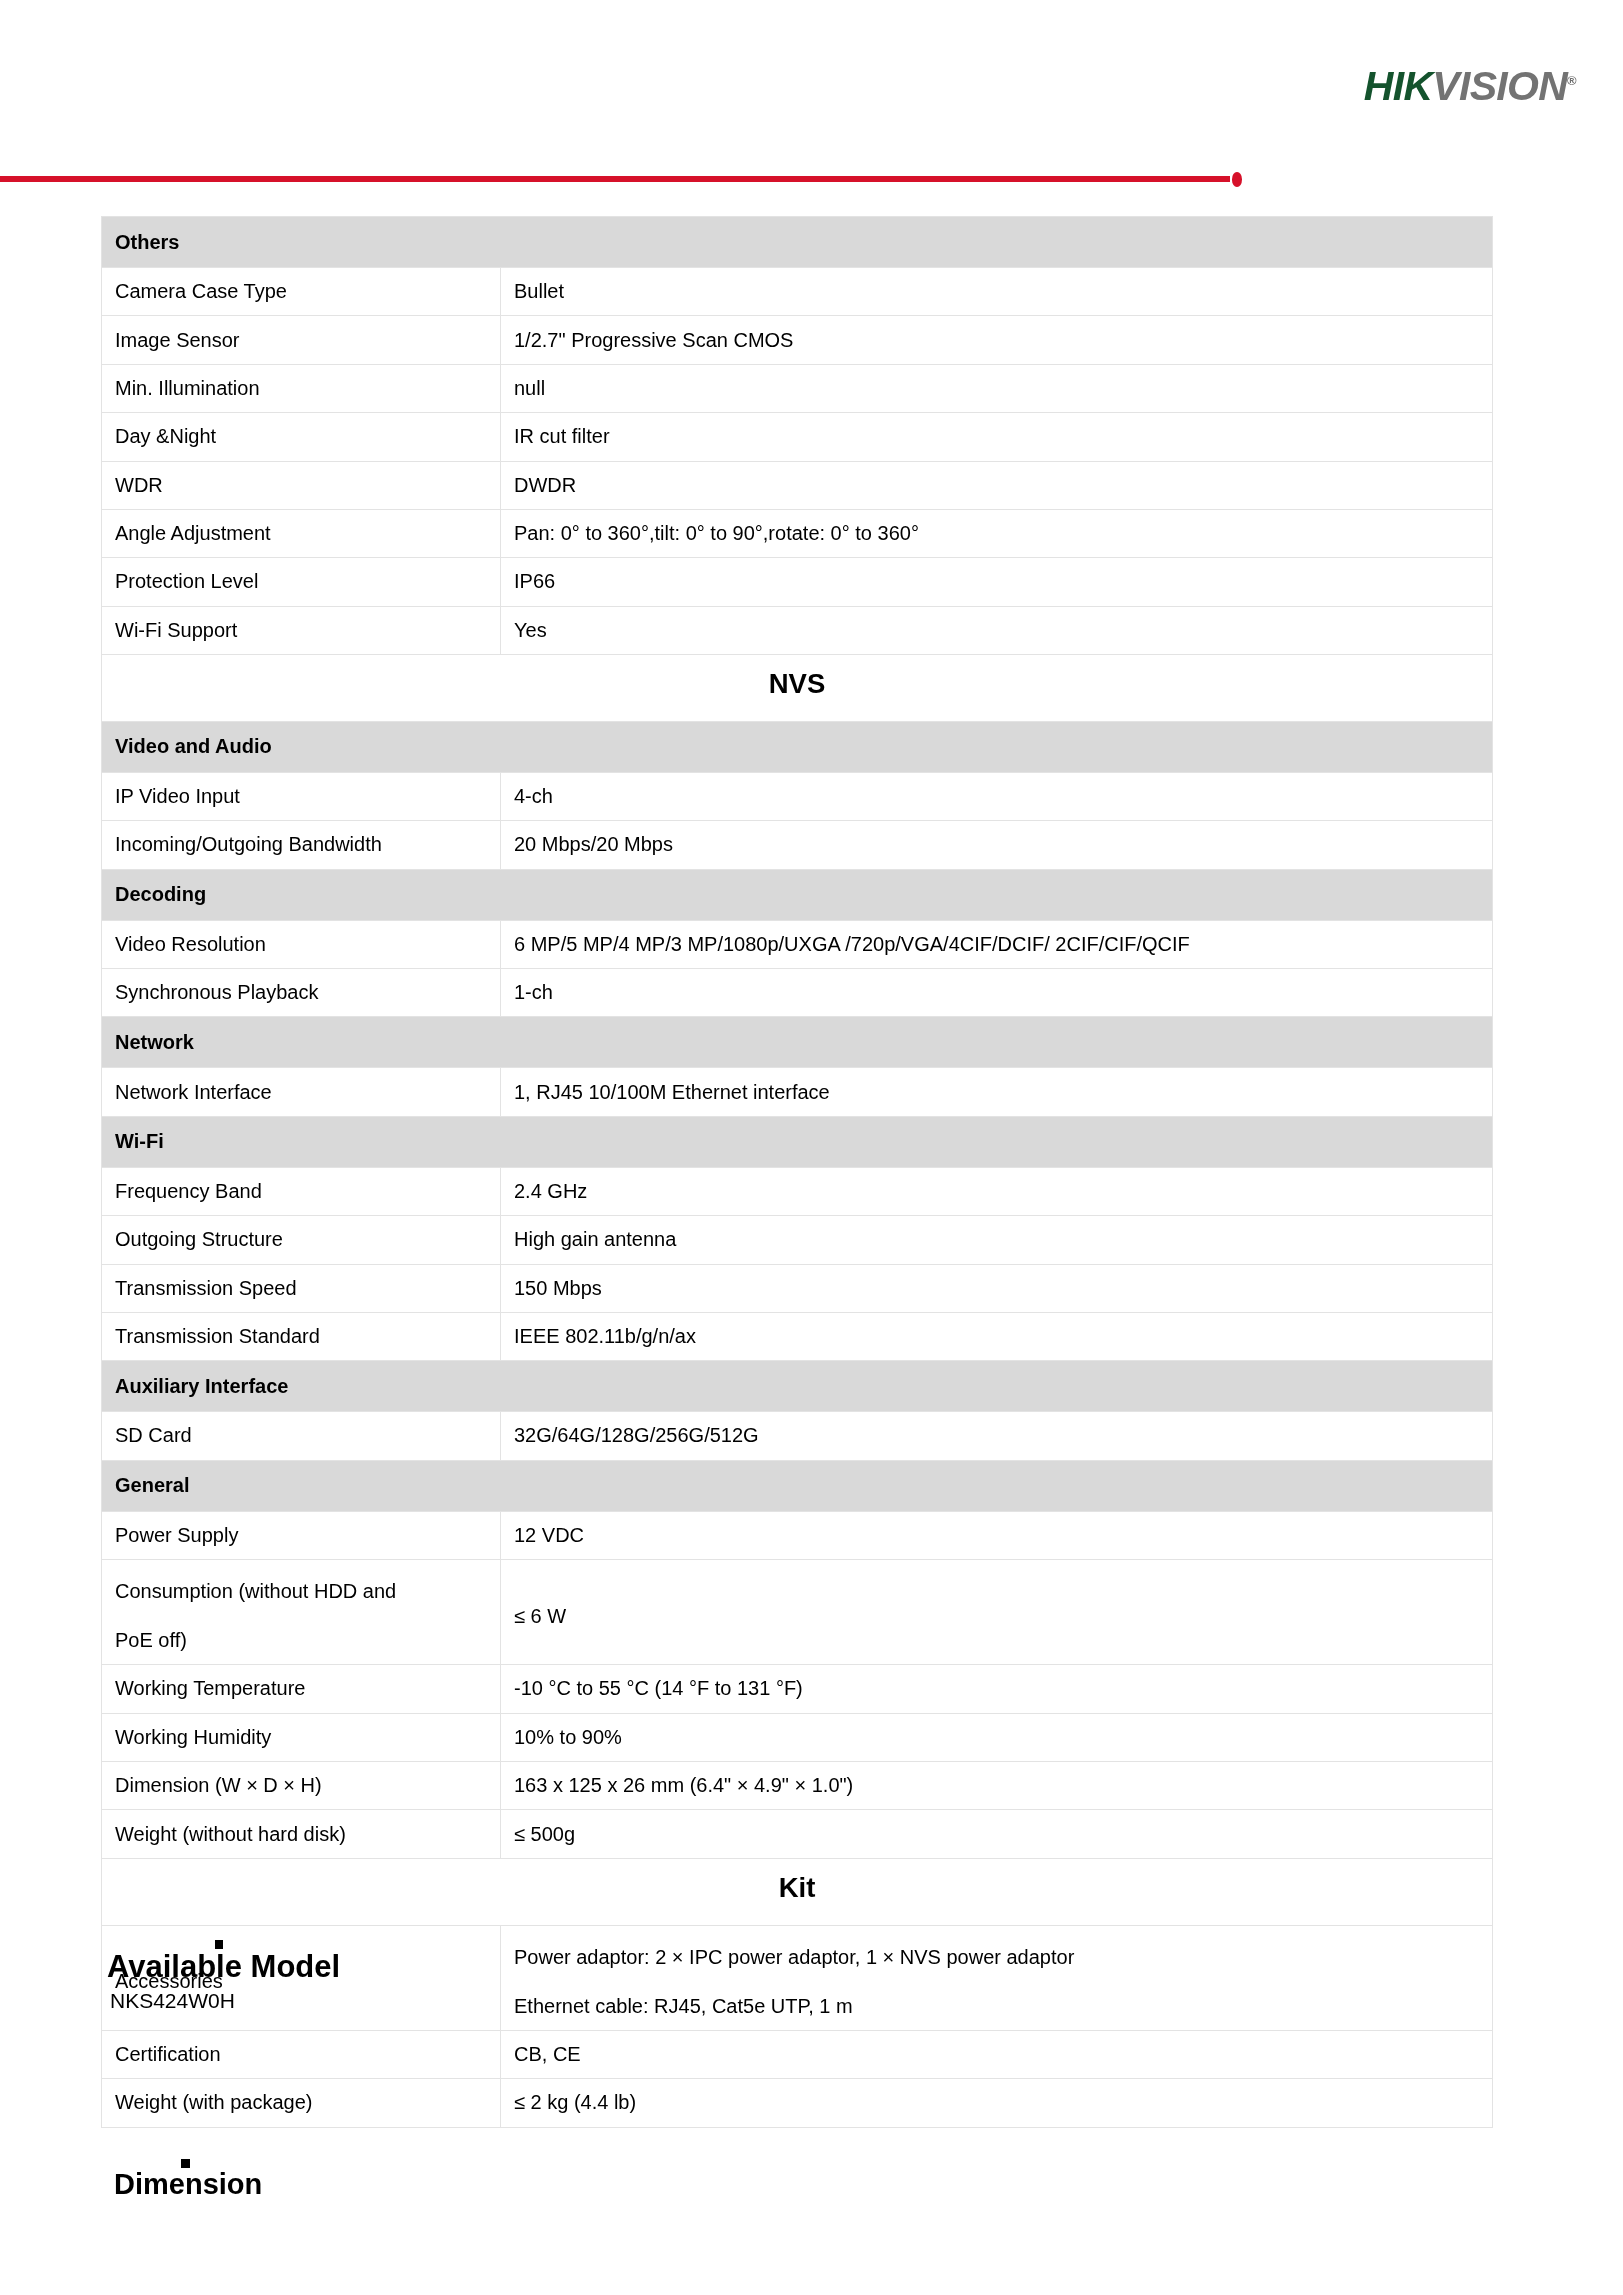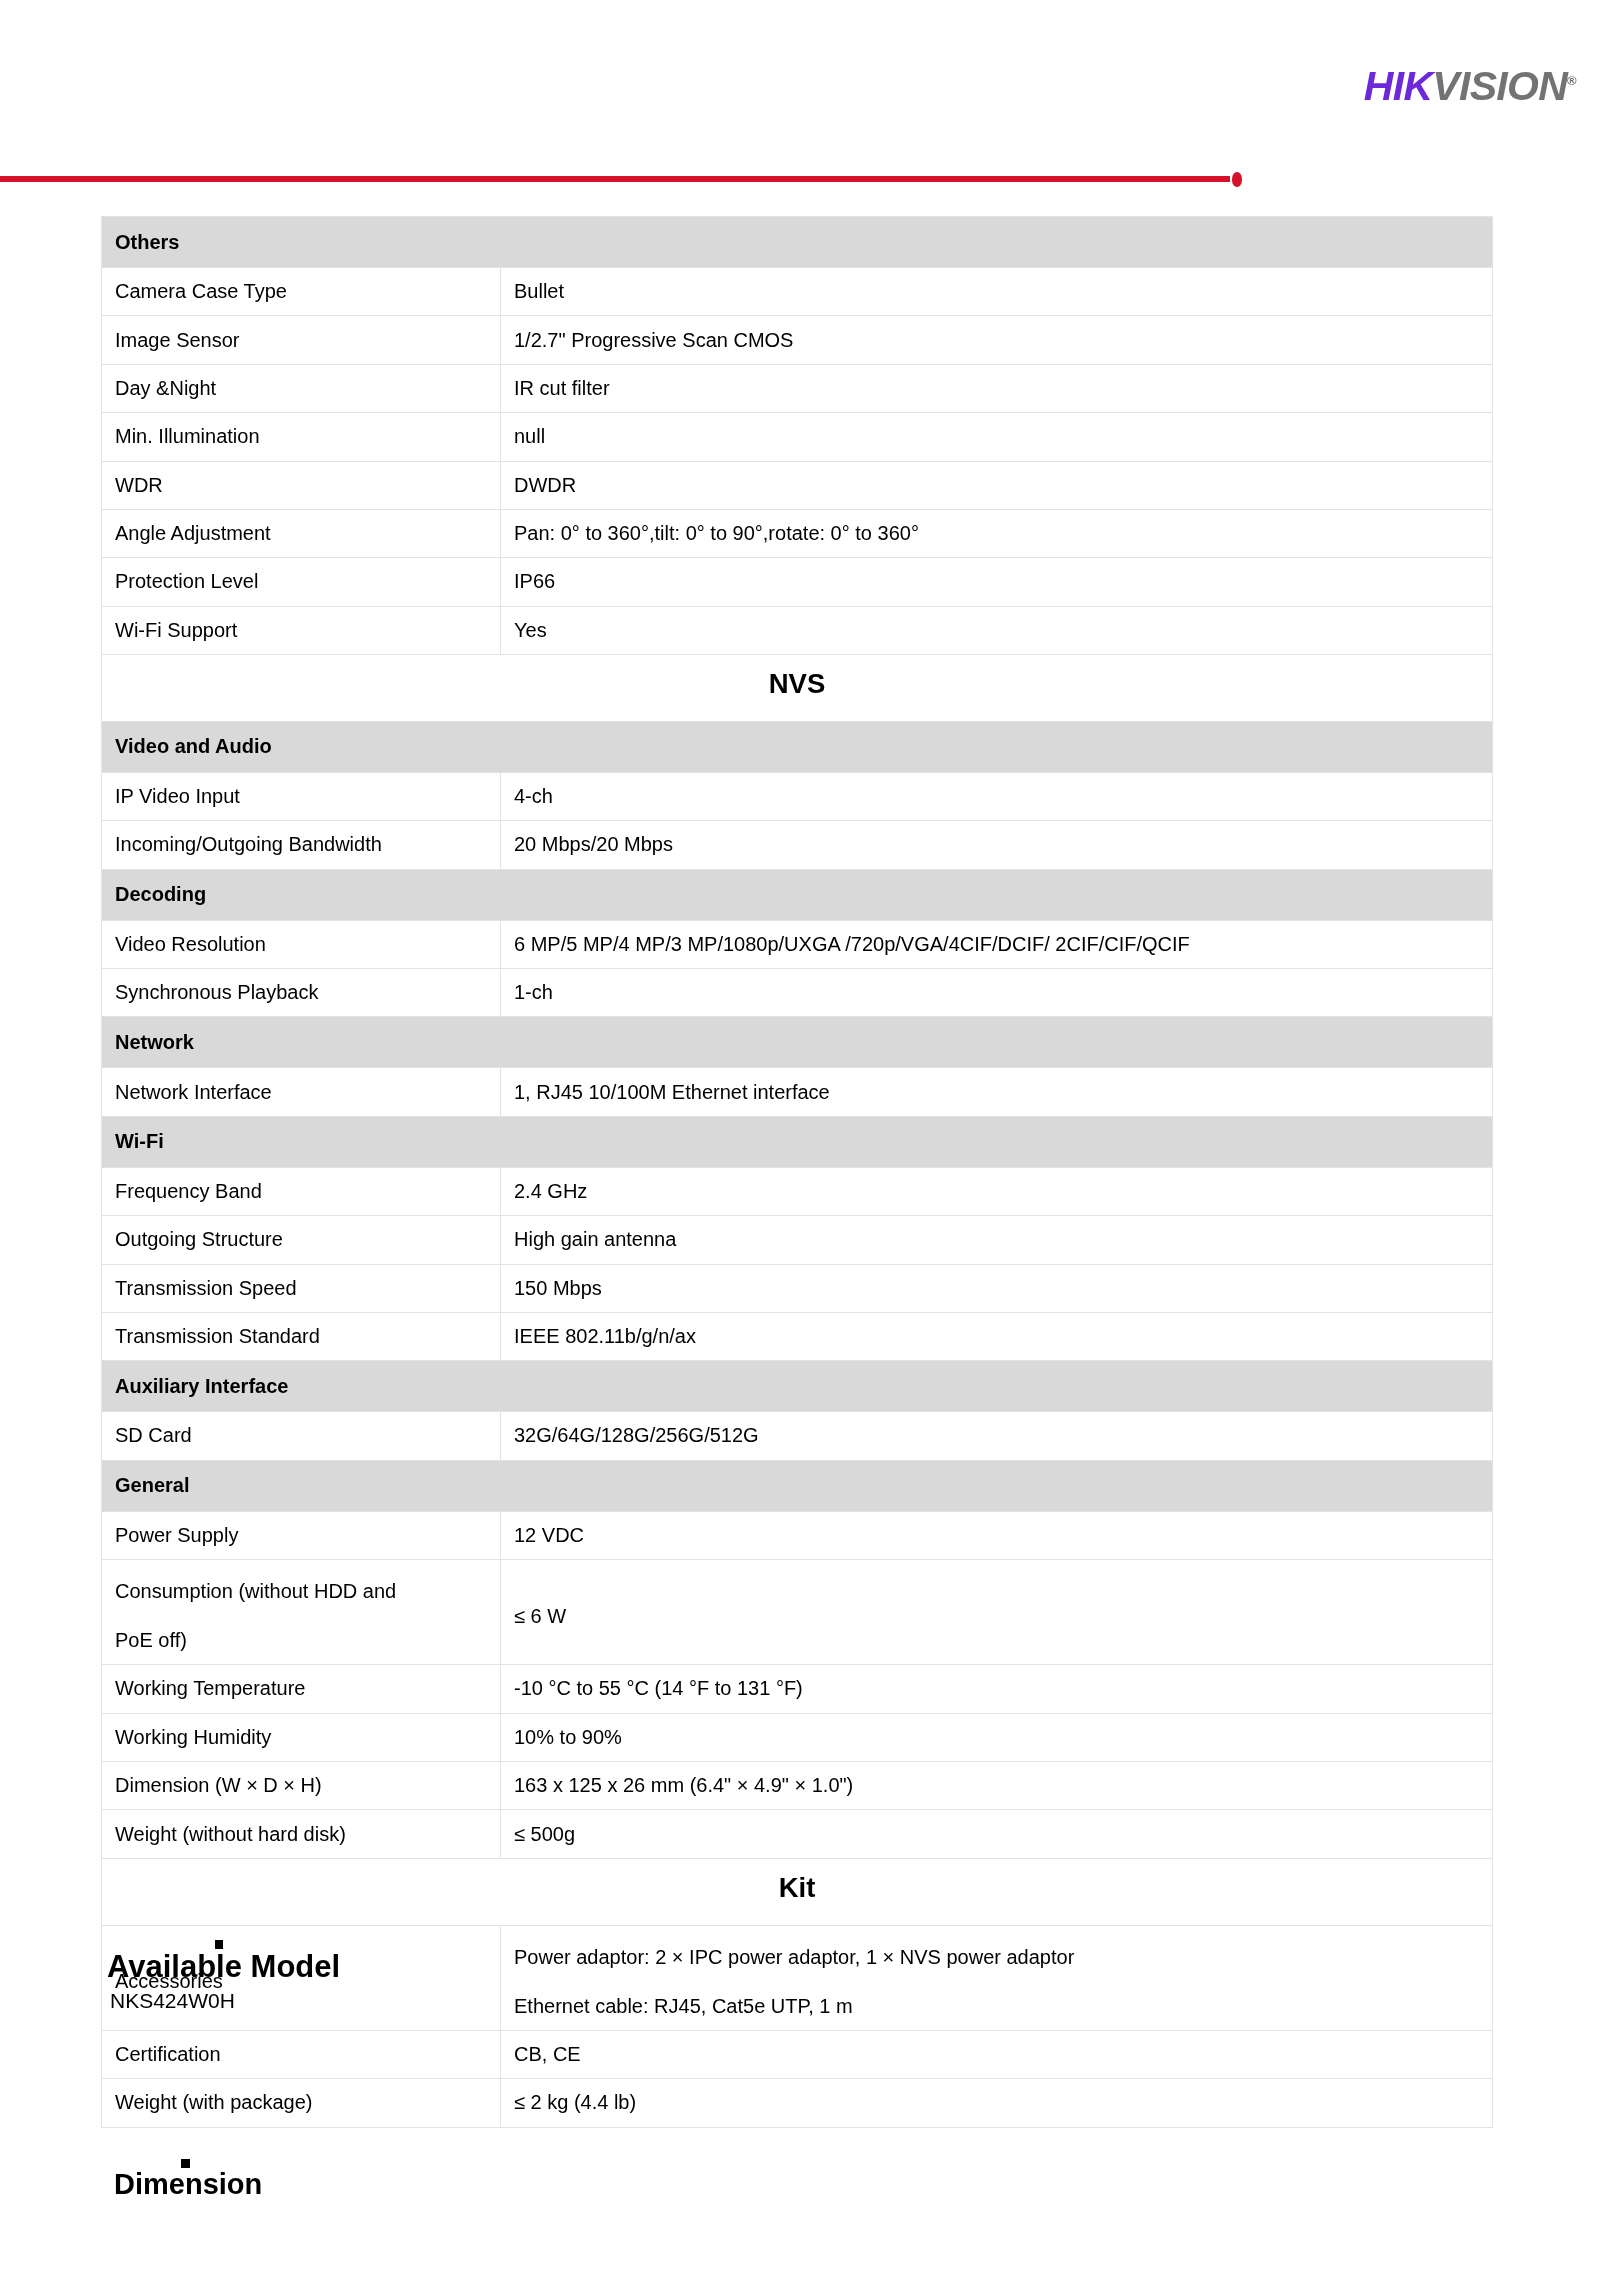--- a/index.html
+++ b/index.html
@@ -25,21 +25,21 @@
     position: absolute;
     right: 47px;
     top: 63px;
     font-family: "Liberation Sans", sans-serif;
     font-size: 41px;
     font-weight: bold;
     font-style: italic;
     letter-spacing: -0.7px;
     white-space: nowrap;
   }
-  .logo .hik { color: #6d28d9; }
+  .logo .hik { color: #14532d; }
   .logo .vision { color: #737373; }
   .logo .reg {
     color: #6e6e6e;
     font-size: 13px;
     font-style: normal;
     vertical-align: super;
   }
 
   .header-rule-wrap {
     position: absolute;
@@ -173,26 +173,26 @@
       </tr>
       <tr class="data-row">
         <td class="label">Camera Case Type</td>
         <td class="value">Bullet</td>
       </tr>
       <tr class="data-row">
         <td class="label">Image Sensor</td>
         <td class="value">1/2.7" Progressive Scan CMOS</td>
       </tr>
       <tr class="data-row">
+        <td class="label">Min. Illumination</td>
+        <td class="value">null</td>
+      </tr>
+      <tr class="data-row">
         <td class="label">Day &amp;Night</td>
         <td class="value">IR cut filter</td>
-      </tr>
-      <tr class="data-row">
-        <td class="label">Min. Illumination</td>
-        <td class="value">null</td>
       </tr>
       <tr class="data-row">
         <td class="label">WDR</td>
         <td class="value">DWDR</td>
       </tr>
       <tr class="data-row">
         <td class="label">Angle Adjustment</td>
         <td class="value">Pan: 0° to 360°,tilt: 0° to 90°,rotate: 0° to 360°</td>
       </tr>
       <tr class="data-row">

